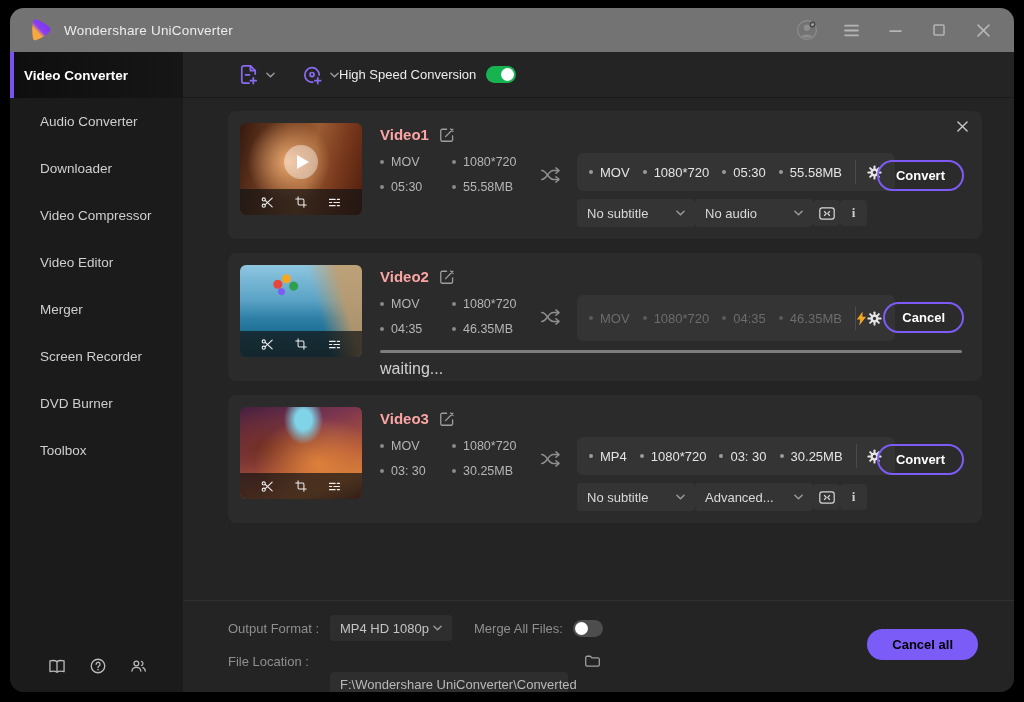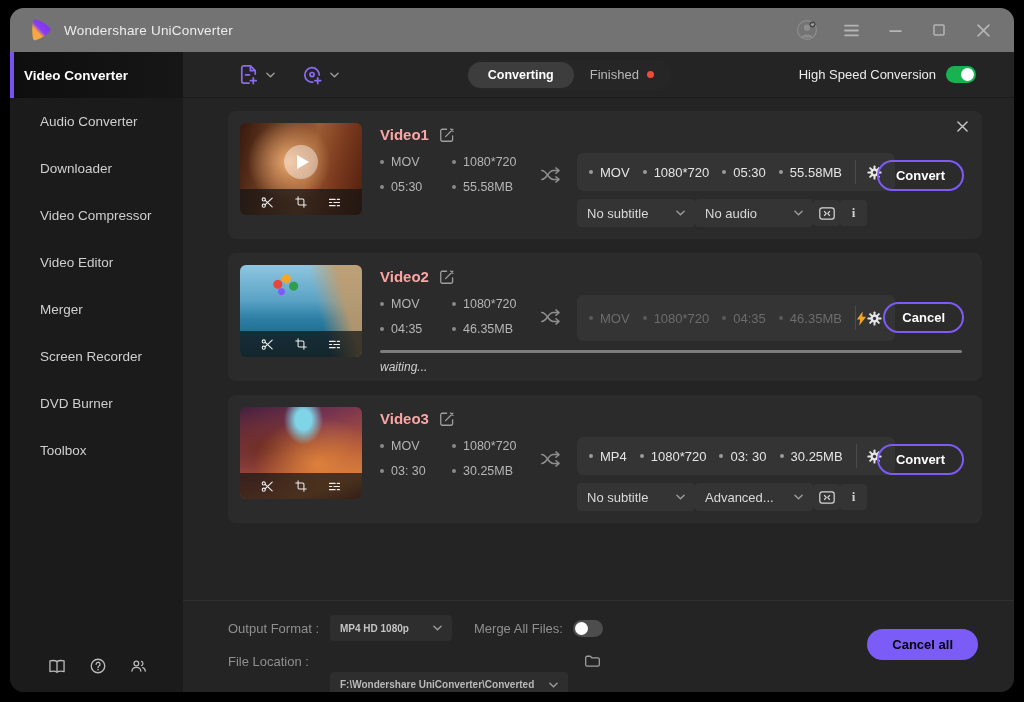--- a/index.html
+++ b/index.html
@@ -74,28 +74,28 @@
   .select { width:118px; height:28px; background:#343434; border-radius:4px; display:flex; align-items:center; justify-content:space-between; padding:0 10px; font-size:13px; color:#d9d9d9; cursor:pointer; white-space:nowrap; }
   .icon-box { width:27px; height:26px; background:#343434; border-radius:4px; display:flex; align-items:center; justify-content:center; cursor:pointer; }
   .i-glyph { font-size:13px; font-weight:700; color:#d0d0d0; font-family:"Liberation Serif","DejaVu Serif",serif; }
 
   .btn-outline { position:absolute; right:18px; top:49px; height:31px; min-width:76px; padding:0 17px; background:transparent; border:2px solid #7e5bf6; border-radius:17px; color:#fff; font-size:13px; font-weight:700; font-family:inherit; cursor:pointer; }
   .row-close { position:absolute; right:14px; top:10px; display:flex; cursor:pointer; }
   .bolt { position:absolute; right:112px; top:57px; display:flex; }
 
   .progress-wrap { position:absolute; left:152px; right:20px; top:97px; }
   .ptrack { height:3px; border-radius:2px; background:#7d7d7d; }
-  .pstatus { margin-top:7px; font-size:12px; color:#d0d0d0;font-style:italic; }
+  .pstatus { margin-top:7px; font-size:16px; color:#d0d0d0; }
 
   
   .footer { flex:none; height:92px; border-top:1px solid #2f2f2f; display:flex; align-items:center; padding:0 36px 4px 45px; }
   .foot-left { display:flex; flex-direction:column; gap:7px; }
   .foot-row { display:flex; align-items:center; height:26px; }
   .f-label { width:100px; font-size:13px; color:#8f8f8f; flex:none; }
-  .f-select { height:26px; background:#2e2e2e; border-radius:4px; display:flex; align-items:center; justify-content:space-between; padding:0 10px; font-size:10px; color:#c4c4c4; cursor:pointer; white-space:nowrap;font-weight:bold; }
+  .f-select { height:26px; background:#2e2e2e; border-radius:4px; display:flex; align-items:center; justify-content:space-between; padding:0 10px; font-size:13px; color:#c4c4c4; cursor:pointer; white-space:nowrap; }
   .f-select.fmt { width:122px; margin-left:2px; }
   .f-select.loc { width:238px; margin-left:2px; color:#b9b9b9;margin-top:47px; }
   .merge-label { margin-left:22px; font-size:13px; color:#8f8f8f; }
   .merge-toggle { margin-left:10px; }
   .folder { margin-left:16px; display:flex; cursor:pointer; }
   .btn-fill { margin-left:auto; height:31px; padding:0 25px; background:#7c5cf7; border:none; border-radius:17px; color:#000000; font-size:13px; font-weight:700; font-family:inherit; cursor:pointer; }
 </style>
 </head>
 <body>
 
@@ -223,31 +223,20 @@
         <div class="tool-group">
           <svg viewBox="0 0 24 24" width="23" height="23" fill="none" stroke="#8b6af2" stroke-width="1.8" stroke-linecap="round">
             <path d="M19 12.5 a7.5 7.5 0 1 0 -6.8 7.4"></path>
               <circle cx="11.5" cy="12" r="2.1"></circle>
               <path d="M17.5 15.5 v6 M14.5 18.5 h6"></path>
           </svg>
           <svg viewBox="0 0 10 6" width="9" height="6" fill="none" stroke="#9a9a9a" stroke-width="1.6" stroke-linecap="round">
               <path d="M1 1 l4 4 4-4"></path>
             </svg>
         </div>
-        <div class="tb-center">
-          <div class="seg">
-            <div class="seg-on">
-                <span>Converting</span>
-              </div>
-            <div class="seg-off">
-                <span>Finished</span>
-                <span class="dot-red"></span>
-              </div>
-          </div>
-        </div>
         <div class="tb-right">
           <span class="hs-label">High Speed Conversion</span>
           <span class="toggle on">
               <span class="knob"></span>
             </span>
         </div>
       </div>
 
       <div class="tasks">
 

